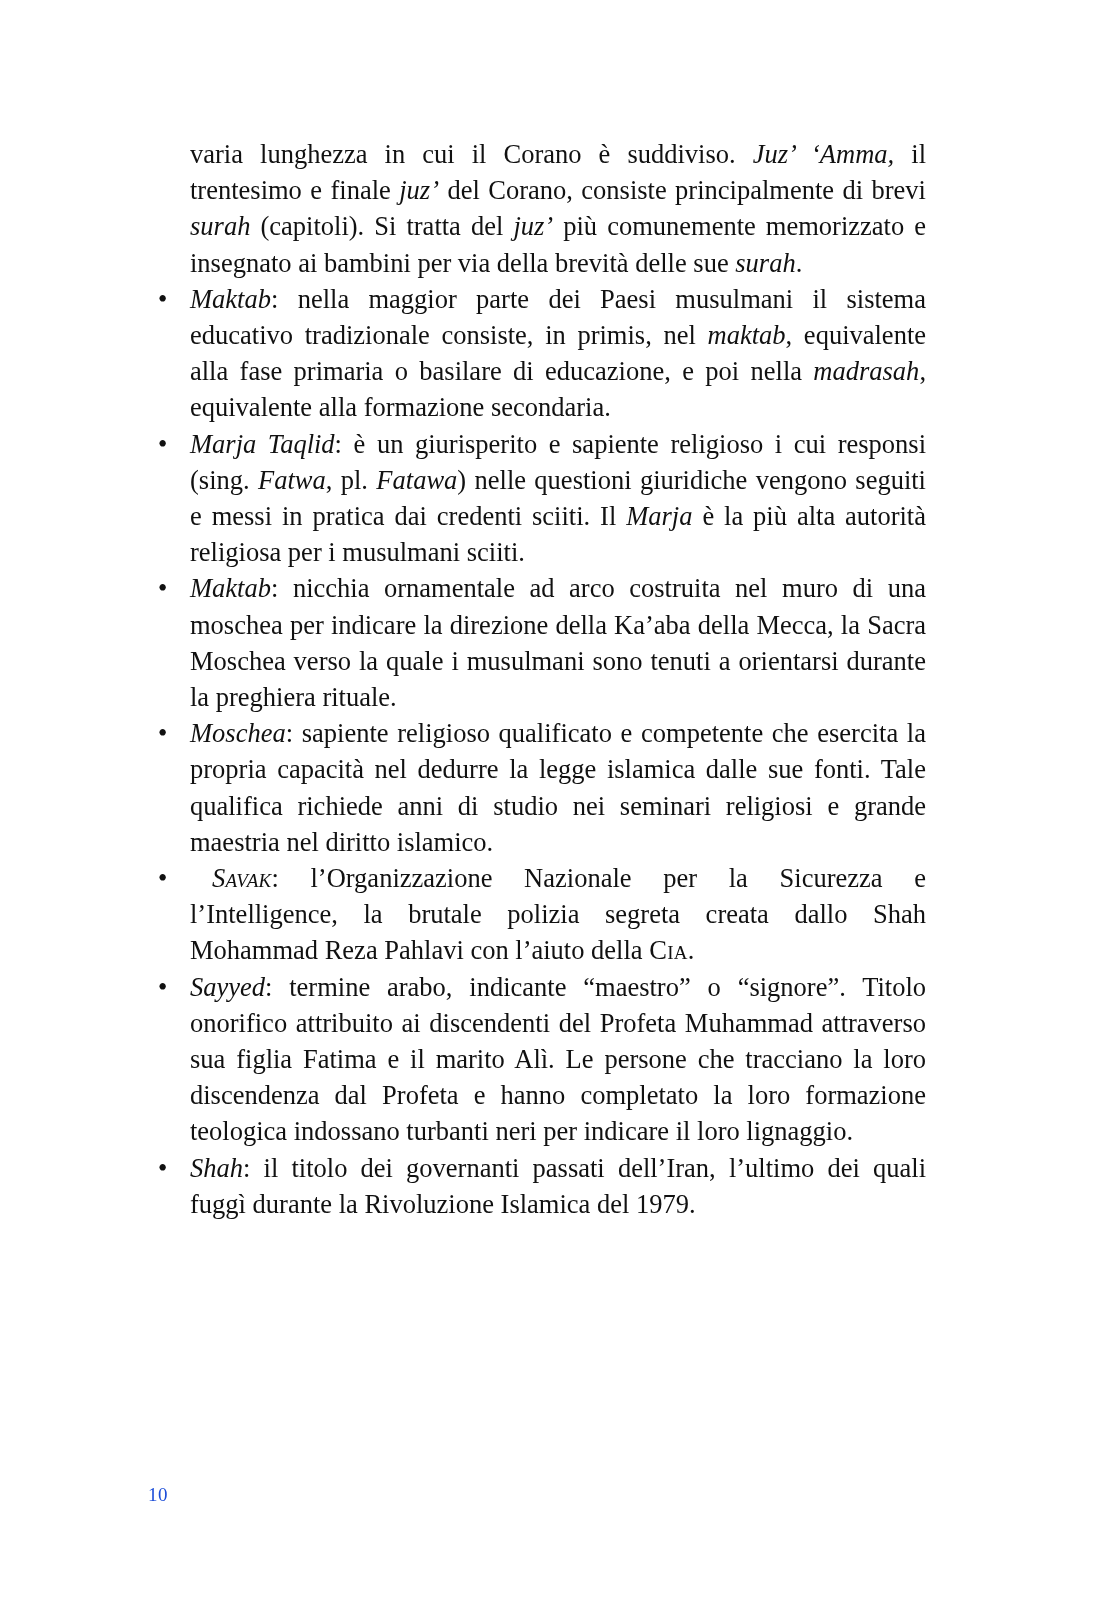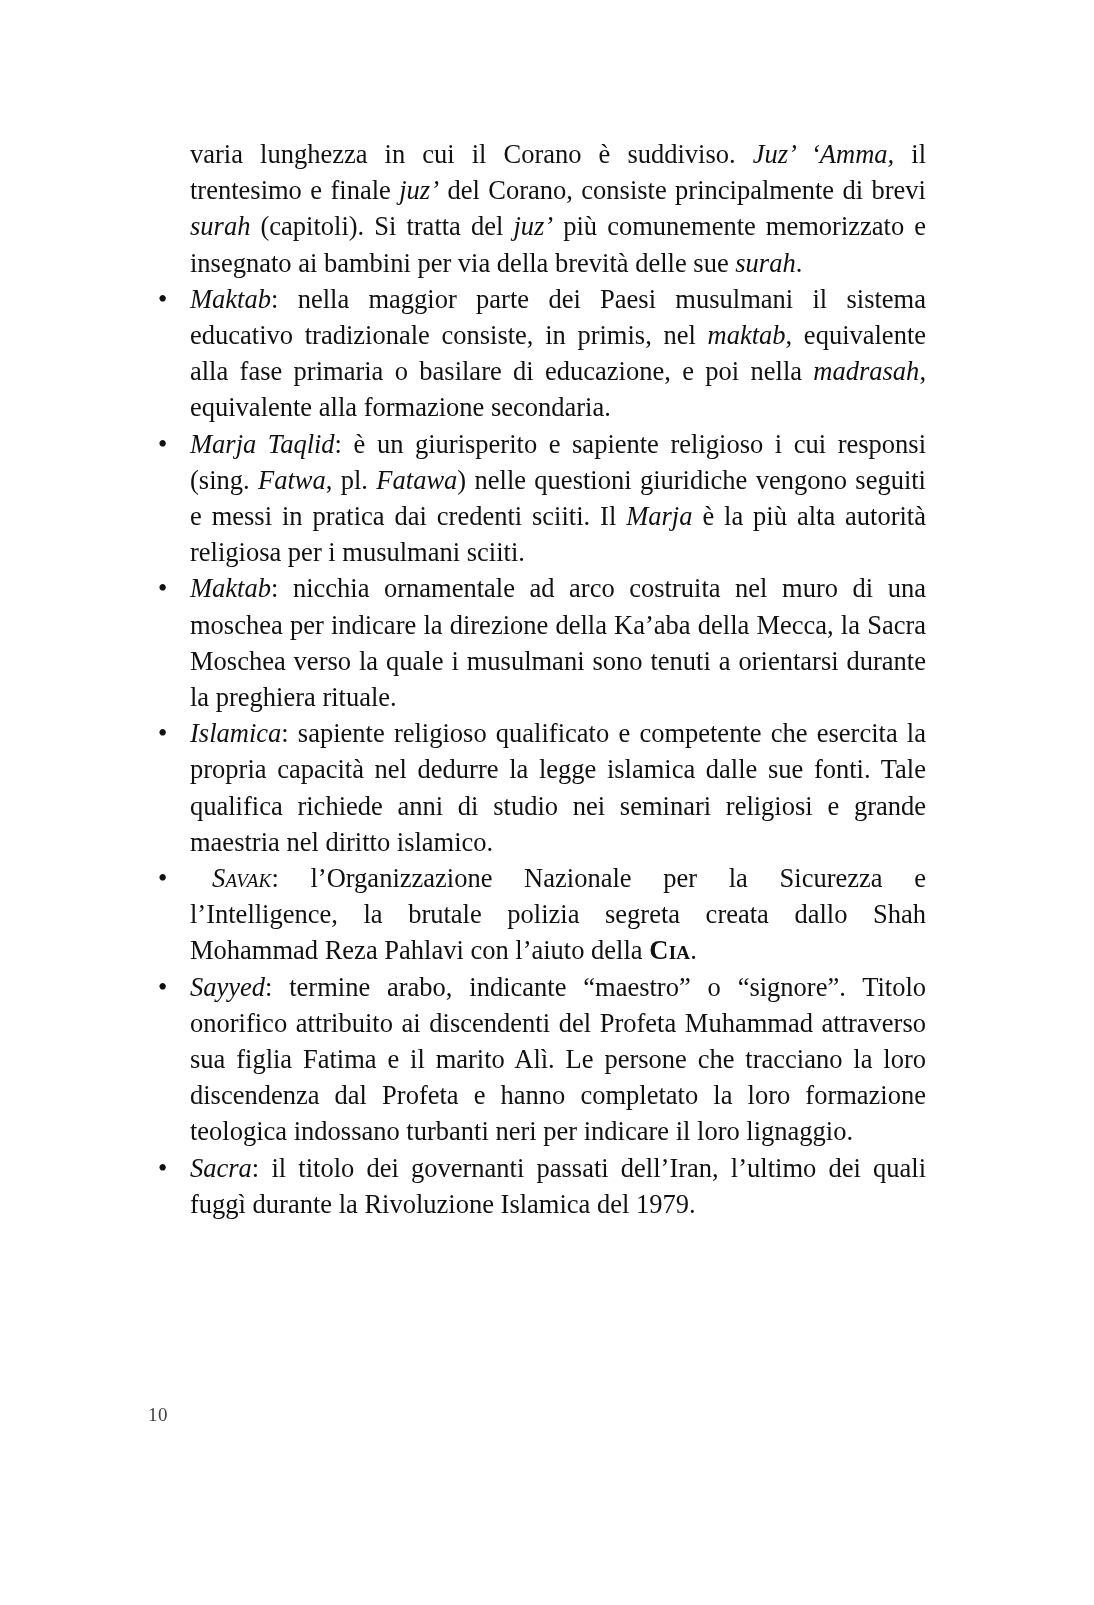--- a/index.html
+++ b/index.html
@@ -72,49 +72,48 @@
     font-variant: small-caps;
     letter-spacing: 0.2px;
     margin-left: 22px;
   }
   .foreign {
     font-style: italic;
   }
   .acronym {
     font-variant: small-caps;
     letter-spacing: 0.3px;
-    font-weight: bold;
   }
 
   .folio {
     position: absolute;
     left: 148px;
-    top: 1404px;
+    top: 1484px;
     font-size: 19px;
     line-height: 22px;
     letter-spacing: 0.4px;
-    color: #404040;
+    color: #1d4ed8;
   }
 </style>
 </head>
 <body>
 
 <div class="page">
 
   <div class="text-block">
 
     <p class="lead-para">varia lunghezza in cui il Corano è suddiviso. <span class="foreign">Juz’ ‘Amma,</span> il trentesimo e finale <span class="foreign">juz’</span> del Corano, consiste principalmente di brevi <span class="foreign">surah</span> (capitoli). Si tratta del <span class="foreign">juz’</span> più comunemente memorizzato e insegnato ai bambini per via della brevità delle sue <span class="foreign">surah</span>.</p>
 
     <ul class="glossary-list">
         <li class="glossary-item"><span class="bullet-marker">•</span><span><span class="foreign">Maktab</span>: nella maggior parte dei Paesi musulmani il sistema educativo tradizionale consiste, in primis, nel <span class="foreign">maktab</span>, equivalente alla fase primaria o basilare di educazione, e poi nella <span class="foreign">madrasah</span>, equivalente alla formazione secondaria.</span></li>
         <li class="glossary-item"><span class="bullet-marker">•</span><span><span class="foreign">Marja Taqlid</span>: è un giurisperito e sapiente religioso i cui responsi (sing. <span class="foreign">Fatwa</span>, pl. <span class="foreign">Fatawa</span>) nelle questioni giuridiche vengono seguiti e messi in pratica dai credenti sciiti. Il <span class="foreign">Marja</span> è la più alta autorità religiosa per i musulmani sciiti.</span></li>
         <li class="glossary-item"><span class="bullet-marker">•</span><span><span class="foreign">Maktab</span>: nicchia ornamentale ad arco costruita nel muro di una moschea per indicare la direzione della Ka’aba della Mecca, la Sacra Moschea verso la quale i musulmani sono tenuti a orientarsi durante la preghiera rituale.</span></li>
-        <li class="glossary-item"><span class="bullet-marker">•</span><span><span class="foreign">Islamica</span>: sapiente religioso qualificato e competente che esercita la propria capacità nel dedurre la legge islamica dalle sue fonti. Tale qualifica richiede anni di studio nei seminari religiosi e grande maestria nel diritto islamico.</span></li>
+        <li class="glossary-item"><span class="bullet-marker">•</span><span><span class="foreign">Moschea</span>: sapiente religioso qualificato e competente che esercita la propria capacità nel dedurre la legge islamica dalle sue fonti. Tale qualifica richiede anni di studio nei seminari religiosi e grande maestria nel diritto islamico.</span></li>
         <li class="glossary-item"><span class="bullet-marker">•</span><span><span class="term-sc">Savak</span>: l’Organizzazione Nazionale per la Sicurezza e l’Intelligence, la brutale polizia segreta creata dallo Shah Mohammad Reza Pahlavi con l’aiuto della <span class="acronym">Cia</span>.</span></li>
         <li class="glossary-item"><span class="bullet-marker">•</span><span><span class="foreign">Sayyed</span>: termine arabo, indicante “maestro” o “signore”. Titolo onorifico attribuito ai discendenti del Profeta Muhammad attraverso sua figlia Fatima e il marito Alì. Le persone che tracciano la loro discendenza dal Profeta e hanno completato la loro formazione teologica indossano turbanti neri per indicare il loro lignaggio.</span></li>
-        <li class="glossary-item"><span class="bullet-marker">•</span><span><span class="foreign">Sacra</span>: il titolo dei governanti passati dell’Iran, l’ultimo dei quali fuggì durante la Rivoluzione Islamica del 1979.</span></li>
+        <li class="glossary-item"><span class="bullet-marker">•</span><span><span class="foreign">Shah</span>: il titolo dei governanti passati dell’Iran, l’ultimo dei quali fuggì durante la Rivoluzione Islamica del 1979.</span></li>
       </ul>
 
   </div>
 
   <div class="folio">10</div>
 
 </div>
 
 </body></html>

